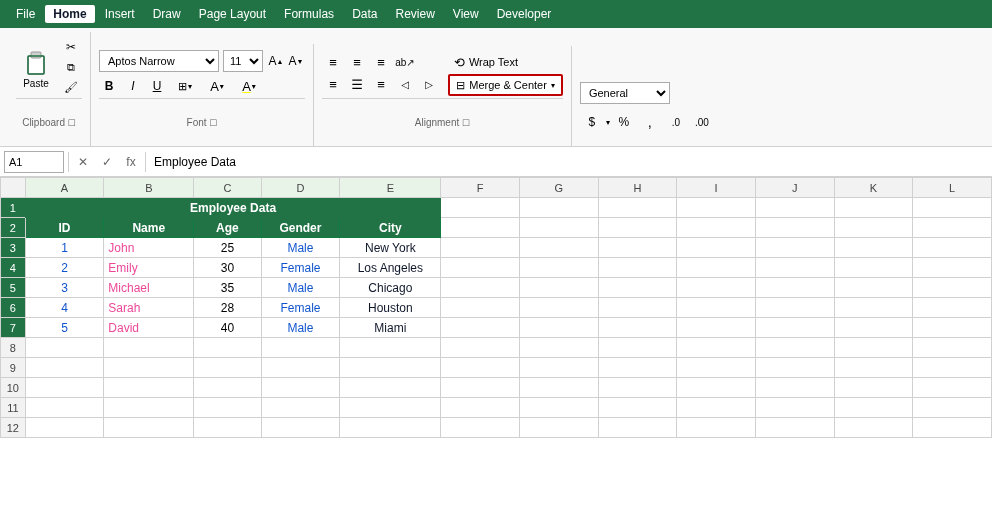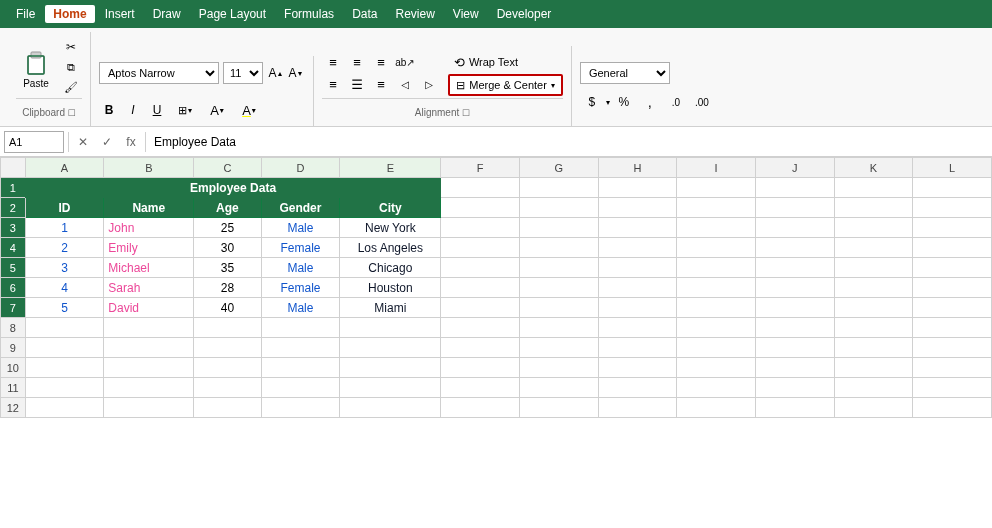--- a/index.html
+++ b/index.html
@@ -1,29 +1,29 @@
 <!DOCTYPE html>
 <html><head>
   <meta charset="utf-8">
   <style>
     * { margin: 0; padding: 0; box-sizing: border-box; }
     body { font-family: 'Segoe UI', Arial, sans-serif; font-size: 12px; background: #fff; width: 992px; height: 528px; overflow: hidden; }
 
     
     .menu-bar { display: flex; align-items: center; background: #217346; height: 28px; padding: 0 8px; gap: 2px; }
     .menu-item { color: #fff; padding: 2px 8px; font-size: 12px; cursor: pointer; border-radius: 2px; }
-    .menu-item.active { background: #fff; color: #c2410c; font-weight: 600; }
+    .menu-item.active { background: #fff; color: #0f172a; font-weight: 600; }
 
     
     .ribbon { background: #f8f8f8; border-bottom: 1px solid #d0d0d0; padding: 4px 8px 0 8px; }
     .ribbon-sections { display: flex; align-items: flex-end; gap: 0; }
     .ribbon-section { display: flex; flex-direction: column; align-items: center; padding: 2px 8px 0 8px; border-right: 1px solid #d0d0d0; min-height: 70px; }
     .ribbon-section:last-child { border-right: none; }
     .ribbon-section-content { display: flex; align-items: center; gap: 4px; flex: 1; padding-top: 4px; }
-    .ribbon-section-label { font-size: 10px; color: #666; padding: 8px 0; text-align: center; width: 100%; border-top: 1px solid #d0d0d0; margin-top: 2px; }
+    .ribbon-section-label { font-size: 10px; color: #666; padding: 18px 0; text-align: center; width: 100%; border-top: 1px solid #d0d0d0; margin-top: 2px; }
     .ribbon-section-label-arrow { font-size: 9px; }
 
     
     .clipboard-section { min-width: 80px; }
     .paste-btn { display: flex; flex-direction: column; align-items: center; cursor: pointer; padding: 2px 4px; border-radius: 2px; }
     .paste-icon { width: 32px; height: 32px; display: flex; align-items: center; justify-content: center; font-size: 22px; }
     .paste-label { font-size: 10px; }
     .clipboard-right { display: flex; flex-direction: column; gap: 2px; }
     .small-icon-btn { width: 22px; height: 18px; display: flex; align-items: center; justify-content: center; cursor: pointer; border-radius: 2px; font-size: 12px; }
 
@@ -130,21 +130,21 @@
             <span data-name="format-painter-icon" style="font-size:11px">🖌</span>
           </div>
         </div>
       </div>
       <div class="ribbon-section-label" data-name="clipboard-label">
         <span>Clipboard</span> <span class="ribbon-section-label-arrow">☐</span>
       </div>
     </div>
 
     <div class="ribbon-section font-section" data-name="font-section">
-      <div style="display:flex;flex-direction:column;gap:12px;padding-top:4px">
+      <div style="display:flex;flex-direction:column;gap:0;padding-top:4px">
         <div class="font-top">
           <select class="font-select" data-name="font-name-select">
             <option>Aptos Narrow</option>
           </select>
           <select class="size-select" data-name="font-size-select">
             <option>11</option>
           </select>
           <div class="grow-shrink">
             <div class="gs-btn" data-name="increase-font-button">A<sup style="font-size:7px">▲</sup></div>
             <div class="gs-btn" data-name="decrease-font-button">A<sub style="font-size:7px">▼</sub></div>
@@ -160,20 +160,23 @@
           </div>
           <div class="fill-btn" data-name="fill-color-button">
             <span data-name="fill-icon" style="font-size:13px">A</span>
             <span class="dropdown-arrow" data-name="fill-dropdown-arrow">▾</span>
           </div>
           <div class="color-btn" data-name="font-color-button">
             <span data-name="font-color-icon" style="font-size:13px;text-decoration:underline;text-decoration-color:#ff0;">A</span>
             <span class="dropdown-arrow" data-name="font-color-dropdown-arrow">▾</span>
           </div>
         </div>
+      </div>
+      <div class="ribbon-section-label" data-name="font-label">
+        <span>Font</span> <span class="ribbon-section-label-arrow">☐</span>
       </div>
     </div>
 
     <div class="ribbon-section align-section" data-name="alignment-section">
       <div style="display:flex;flex-direction:row;gap:4px;padding-top:4px">
         <div style="display:flex;flex-direction:column;gap:2px">
           <div class="align-row">
             <div class="align-btn" data-name="align-top-button">≡</div>
             <div class="align-btn" data-name="align-middle-button">≡</div>
             <div class="align-btn" data-name="align-bottom-button">≡</div>

